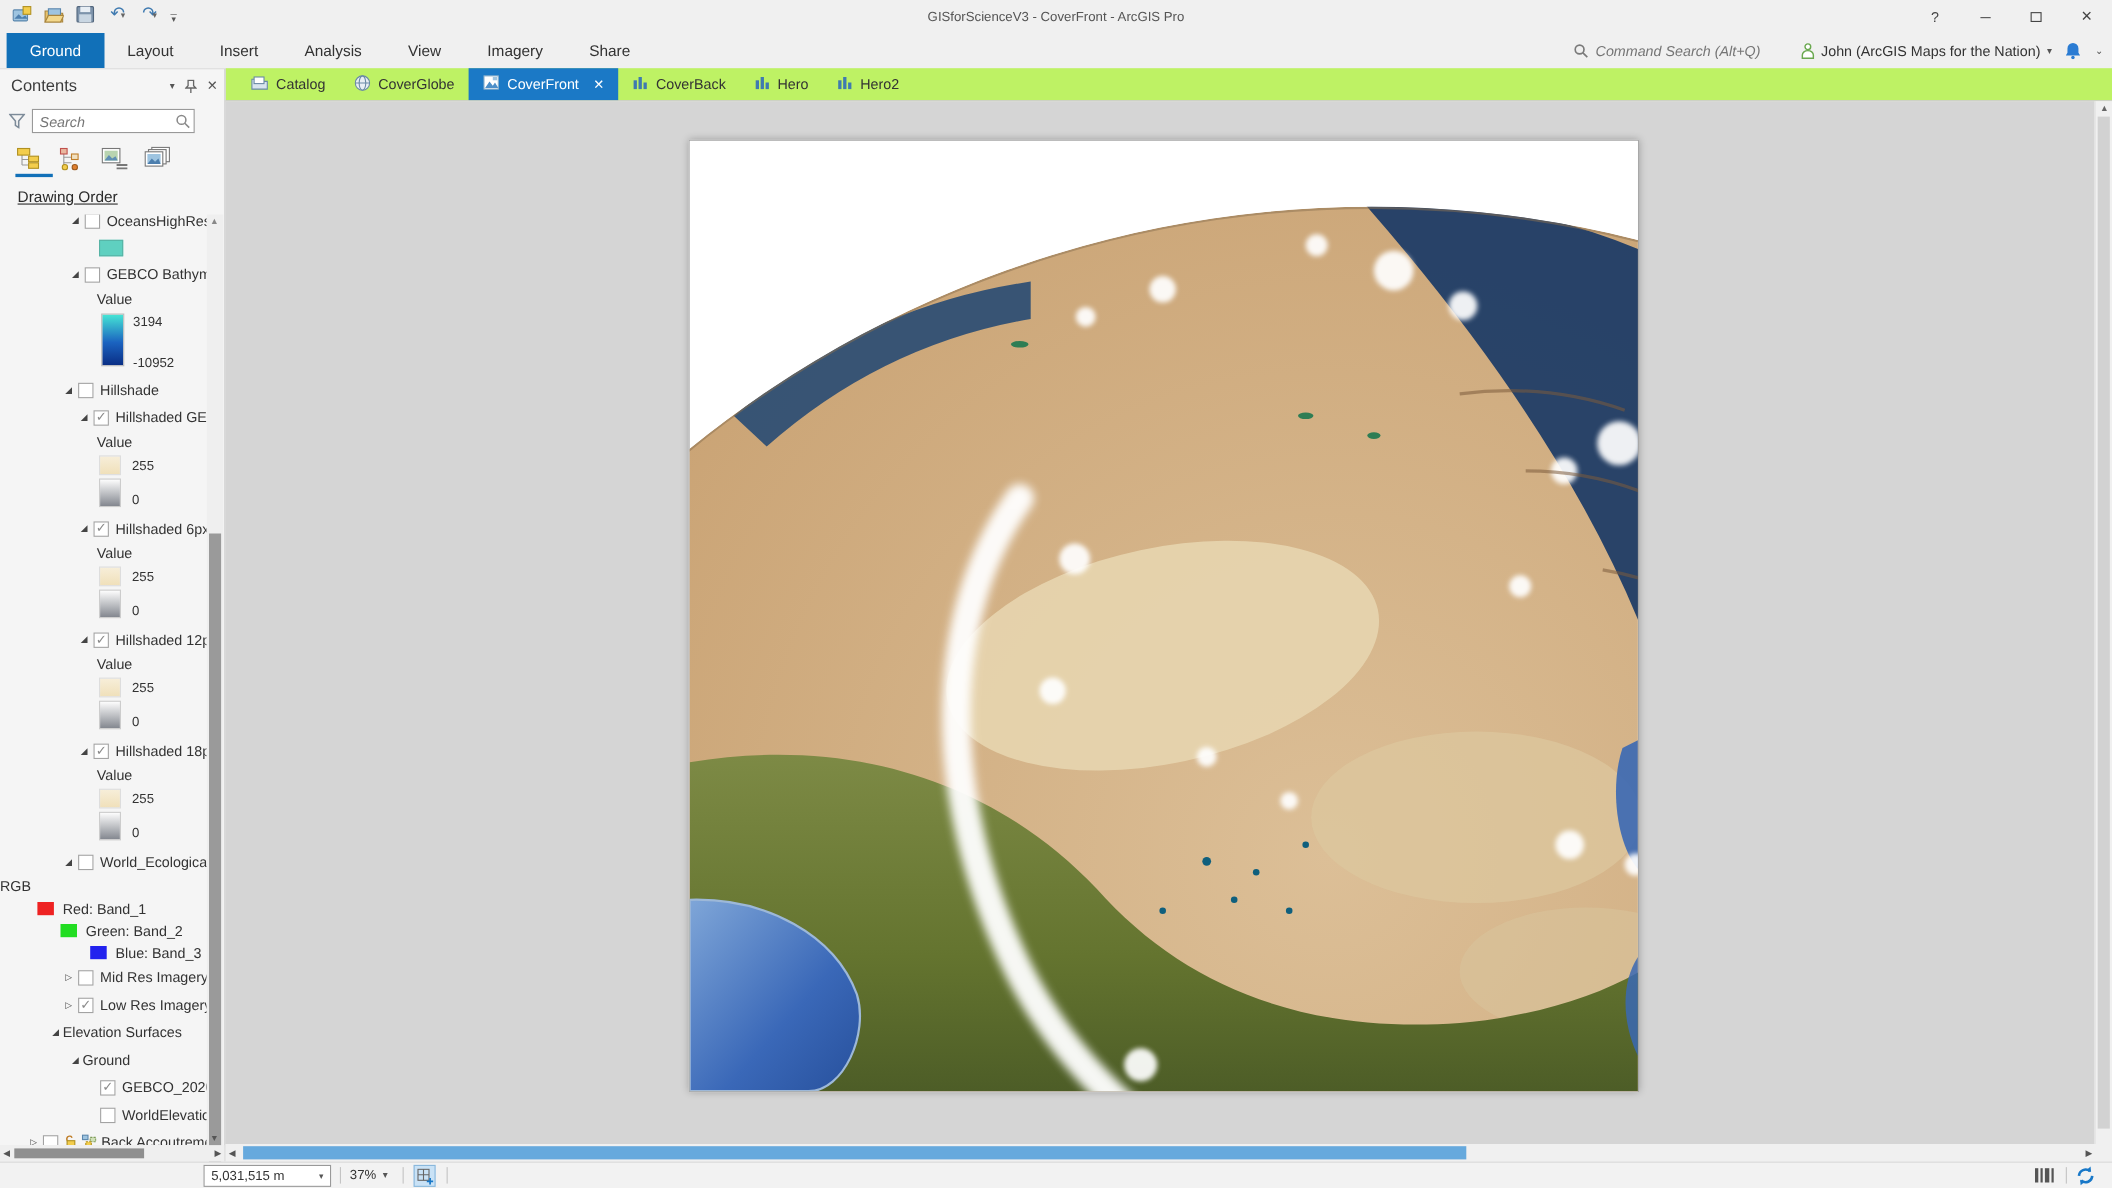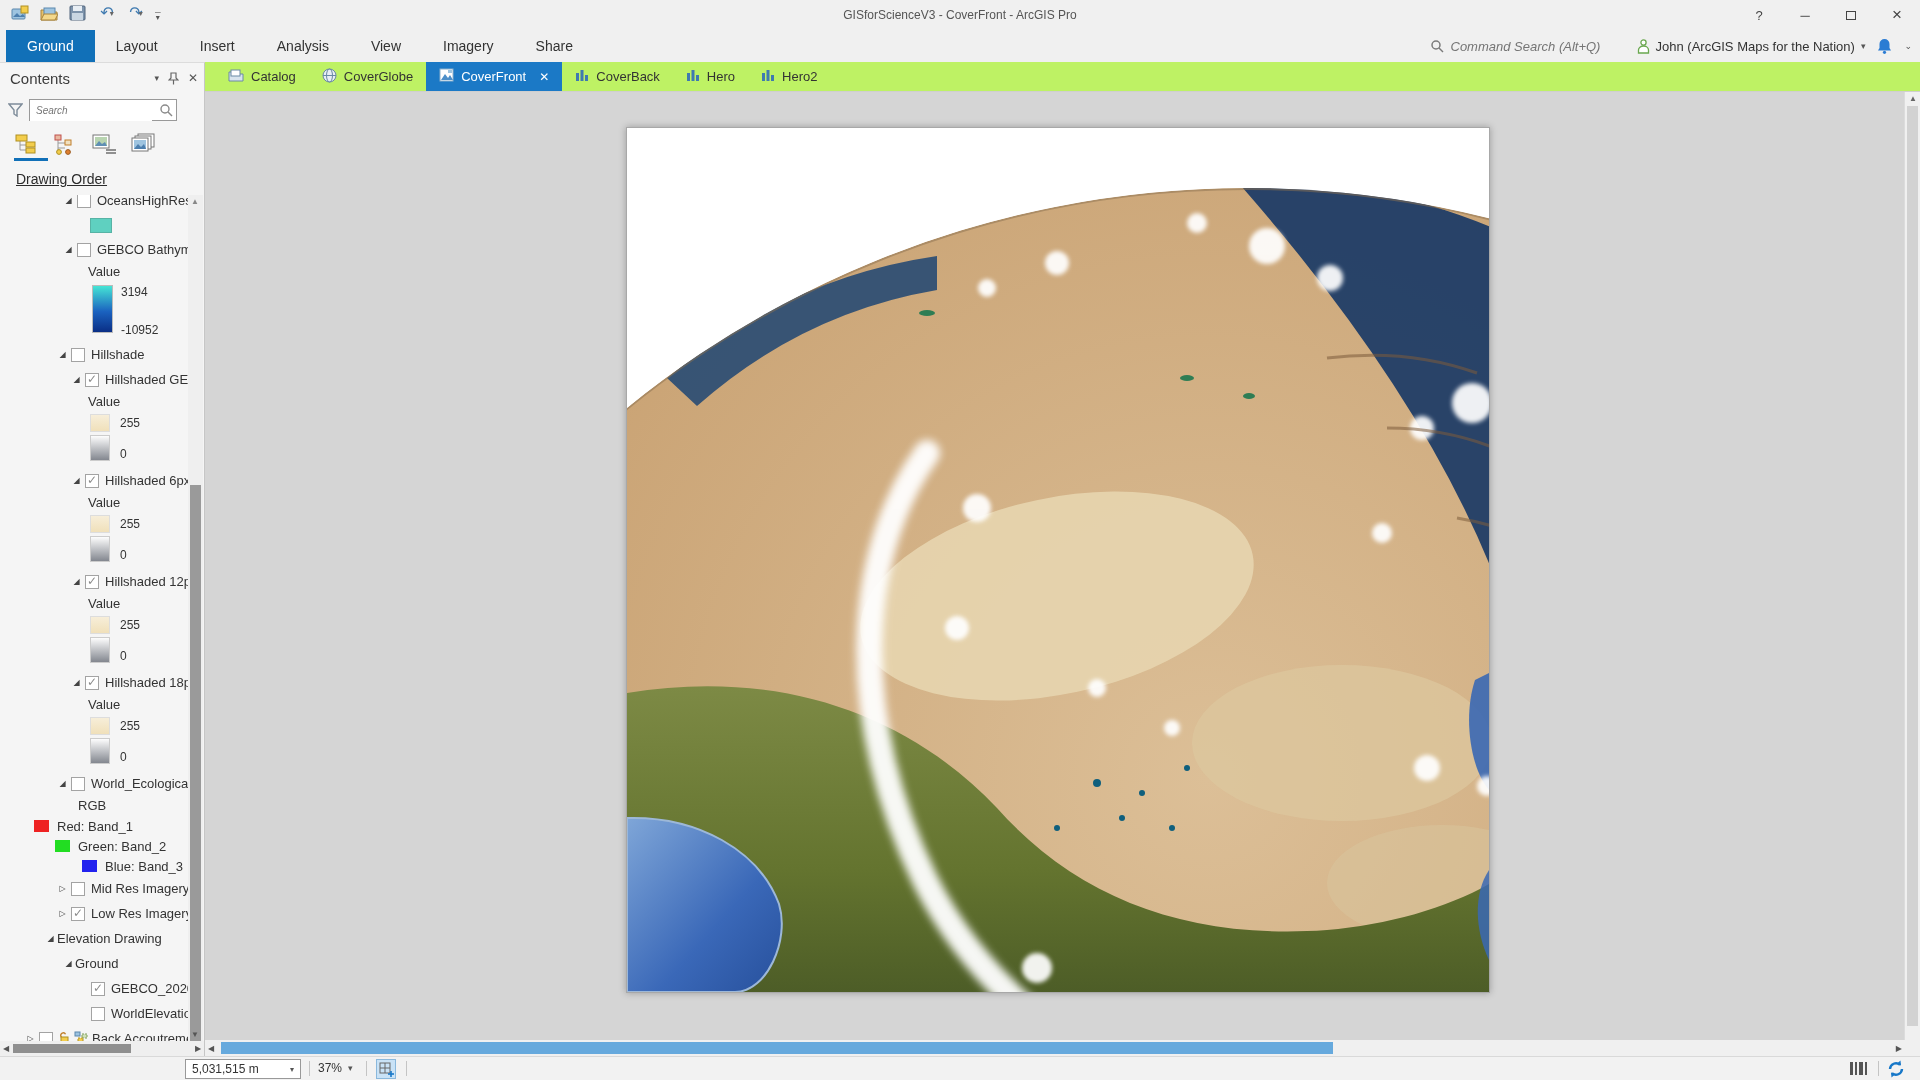--- a/index.html
+++ b/index.html
@@ -44,21 +44,21 @@
   
   #contents { position:absolute; left:0; top:62px; width:205px; height:994px; background:#f5f5f5;
     border-right:1px solid #c6c6c6; border-top:1px solid #dcdcdc; }
   #contents-header { position:relative; height:30px; }
   #contents-title { position:absolute; left:10px; top:7px; font-size:15px; color:#3c3c3c; }
   #contents-hicons { position:absolute; right:6px; top:8px; display:flex; gap:9px; align-items:center; color:#555; }
   #search-row { position:absolute; left:0; top:34px; width:205px; height:26px; display:flex; align-items:center; }
   #filter-ico { margin:0 6px 0 8px; }
   #contents-search { position:relative; width:148px; height:22px; border:1px solid #999; background:#fff; }
   #contents-search input { width:122px; height:20px; border:none; outline:none; font-style:italic;
-    font-size:10px; color:#777; padding-left:6px; font-family:inherit; }
+    font-size:13px; color:#777; padding-left:6px; font-family:inherit; }
   #contents-search svg { position:absolute; right:3px; top:3px; }
   #panel-toolbar { position:absolute; left:14px; top:70px; display:flex; gap:15px; align-items:center; }
   #panel-toolbar .pt-ico { width:24px; height:22px; }
   #pt-underline { position:absolute; left:14px; top:95px; width:34px; height:3px; background:#1170b8; }
   #drawing-order { position:absolute; left:16px; top:108px; font-size:14px; color:#2b2b2b;text-decoration:underline; }
 
   #layer-tree { position:absolute; left:0; top:132px; width:188px; height:846px; overflow:hidden; }
   #tree-inner { margin-top:-7px; }
   .trow { display:flex; align-items:center; height:25px; font-size:13px; color:#333; white-space:nowrap; overflow:hidden; }
   .exp { width:13px; font-size:8px; color:#444; text-align:center; flex:none; }
@@ -402,21 +402,21 @@
           <div class="r2row bot">
             <div class="sw" style="width: 20px; height: 26px; border: 1px solid rgb(204, 204, 204); background: linear-gradient(rgb(253, 253, 253), rgb(131, 135, 143));"></div>
             <span>0</span>
           </div>
         </div>
         <div class="trow" style="padding-left: 56px;">
           <span class="exp">◢</span>
           <div class="cb"></div>
           <span>World_Ecological_2</span>
         </div>
-        <div class="tlabel" style="padding-left: 78px;">RGB</div>
+        <div class="tlabel" style="">RGB</div>
         <div class="rgbrow" style="padding-left: 34px;">
           <div class="rgbsw" style="background: rgb(238, 34, 34);"></div>
           <span>Red:   Band_1</span>
         </div>
         <div class="rgbrow" style="padding-left: 55px;">
           <div class="rgbsw" style="background: rgb(34, 221, 34);"></div>
           <span>Green: Band_2</span>
         </div>
         <div class="rgbrow" style="padding-left: 82px;">
           <div class="rgbsw" style="background: rgb(34, 34, 238);"></div>
@@ -427,21 +427,21 @@
           <div class="cb"></div>
           <span>Mid Res Imagery</span>
         </div>
         <div class="trow" style="padding-left: 56px;">
           <span class="exp">▷</span>
           <div class="cb on"></div>
           <span>Low Res Imagery</span>
         </div>
         <div class="trow" style="padding-left: 44px;">
           <span class="exp">◢</span>
-          <span>Elevation Drawing</span>
+          <span>Elevation Surfaces</span>
         </div>
         <div class="trow" style="padding-left: 62px;">
           <span class="exp">◢</span>
           <span>Ground</span>
         </div>
         <div class="trow" style="padding-left: 76px;">
           <span class="exp"></span>
           <div class="cb on"></div>
           <span>GEBCO_2020.tif</span>
         </div>

